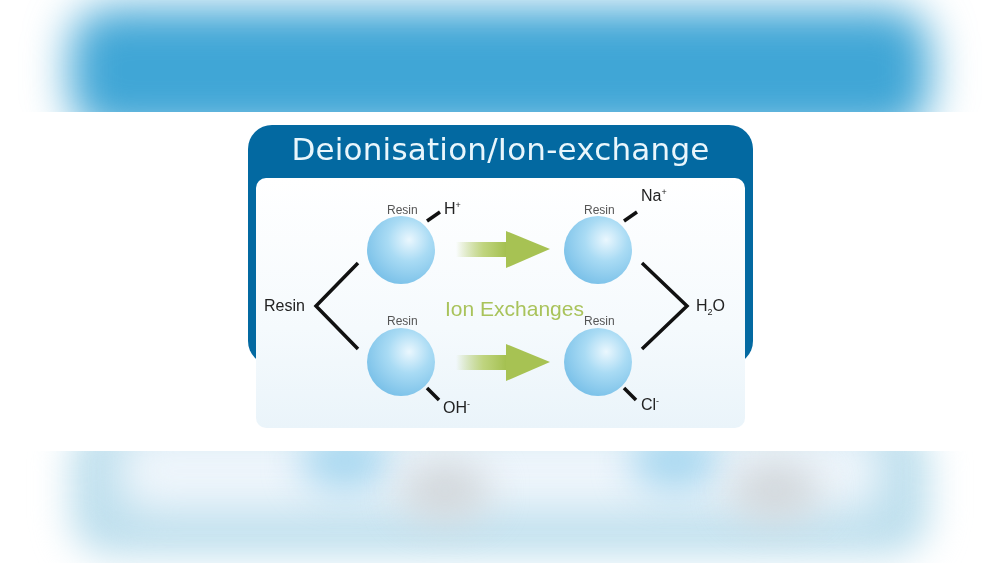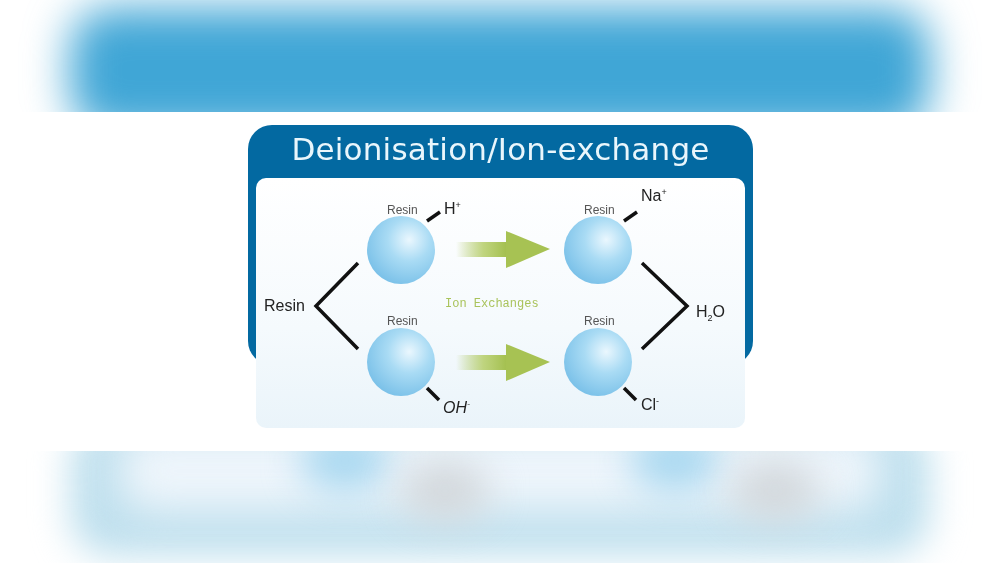--- a/index.html
+++ b/index.html
@@ -50,21 +50,21 @@
   }
   .card-body {
     position:absolute; left:8px; top:53px; width:489px; height:250px;
     border-radius:10px;
     background:linear-gradient(#ffffff 0%, #f5fafd 60%, #eaf4fa 100%);
   }
   svg.diagram { position:absolute; left:0; top:0; }
   .lbl { position:absolute; color:#222; font-size:16px; white-space:nowrap; }
   .resin { position:absolute; color:#555; font-size:12px; }
   .ion-ex {
-    position:absolute; color:#a9c35b; font-size:12px; white-space:nowrap;font-family:Liberation Mono, monospace;
+    position:absolute; color:#a9c35b; font-size:21px; white-space:nowrap;
   }
   sup, sub { font-size:9px; }
 </style>
 </head>
 <body>
 
 <div class="blur-top">
   <div class="blob"></div>
 </div>
 
@@ -122,22 +122,22 @@
         <polygon points="250,166 294,184 250,203" fill="#a7c253"></polygon>
       </g>
     </svg>
 
     <span class="resin" style="left:131px;top:25px;">Resin</span>
     <span class="resin" style="left:131px;top:136px;">Resin</span>
     <span class="resin" style="left:328px;top:25px;">Resin</span>
     <span class="resin" style="left:328px;top:136px;">Resin</span>
 
     <span class="lbl" style="left:188px;top:22px;"><span>H</span><sup>+</sup></span>
-    <span class="lbl" style="left:187px;top:221px;font-style:italic;"><span>OH</span><sup>-</sup></span>
+    <span class="lbl" style="left:187px;top:221px;"><span>OH</span><sup>-</sup></span>
     <span class="lbl" style="left:385px;top:9px;"><span>Na</span><sup>+</sup></span>
     <span class="lbl" style="left:385px;top:218px;"><span>Cl</span><sup>-</sup></span>
 
     <span class="lbl" style="left:8px;top:119px;">Resin</span>
-    <span class="lbl" style="left:440px;top:125px;"><span>H</span><sub>2</sub><span>O</span></span>
+    <span class="lbl" style="left:440px;top:119px;"><span>H</span><sub>2</sub><span>O</span></span>
 
     <span class="ion-ex" style="left:189px;top:119px;">Ion Exchanges</span>
   </div>
 </div>
 
 </body></html>

